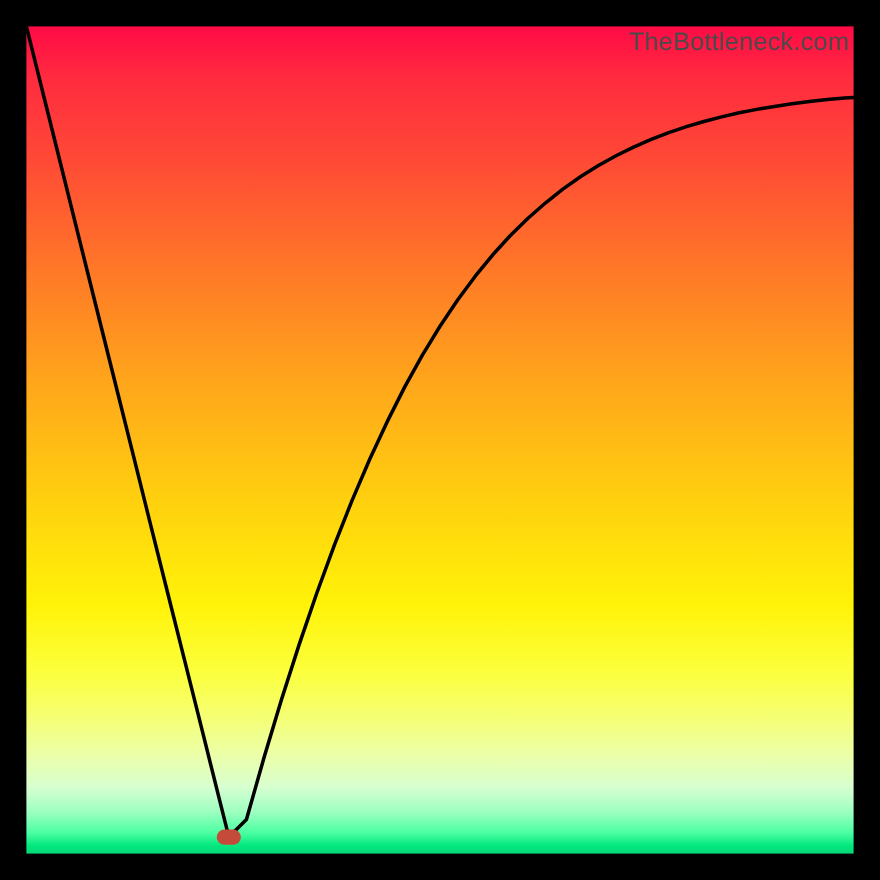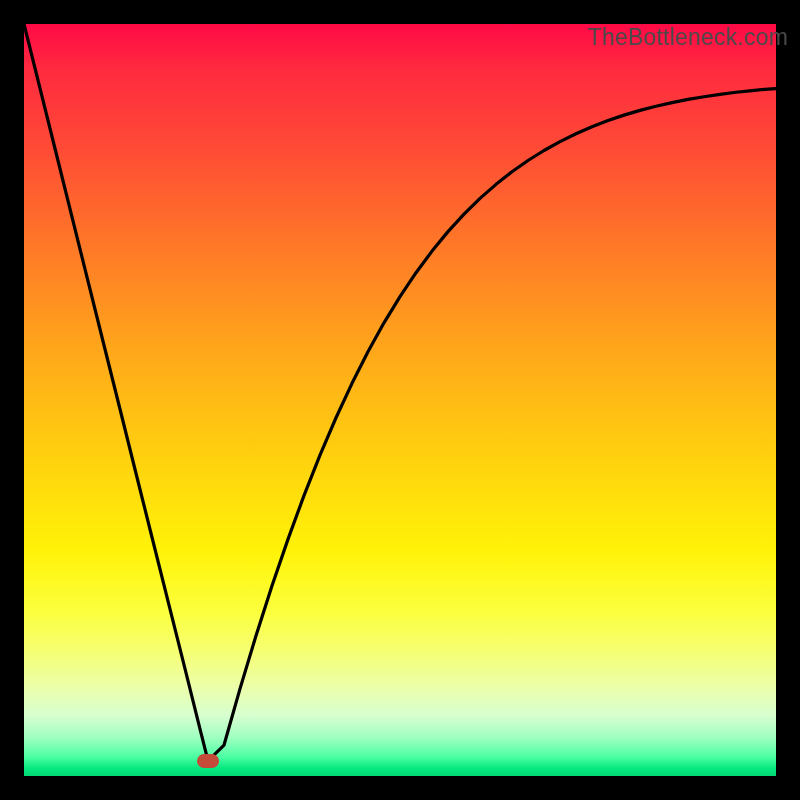--- a/index.html
+++ b/index.html
@@ -11,21 +11,20 @@
     overflow: hidden;
     font-family: Arial, Helvetica, sans-serif;
   }
   .frame {
     position: absolute;
     left: 24px;
     top: 24px;
     width: 752px;
     height: 752px;
     background: #000000;
-    padding-left: 16px;
   }
   .plot-area {
     position: absolute;
     left: 0;
     top: 0;
     width: 752px;
     height: 752px;
     
     background: linear-gradient(
       to bottom,

